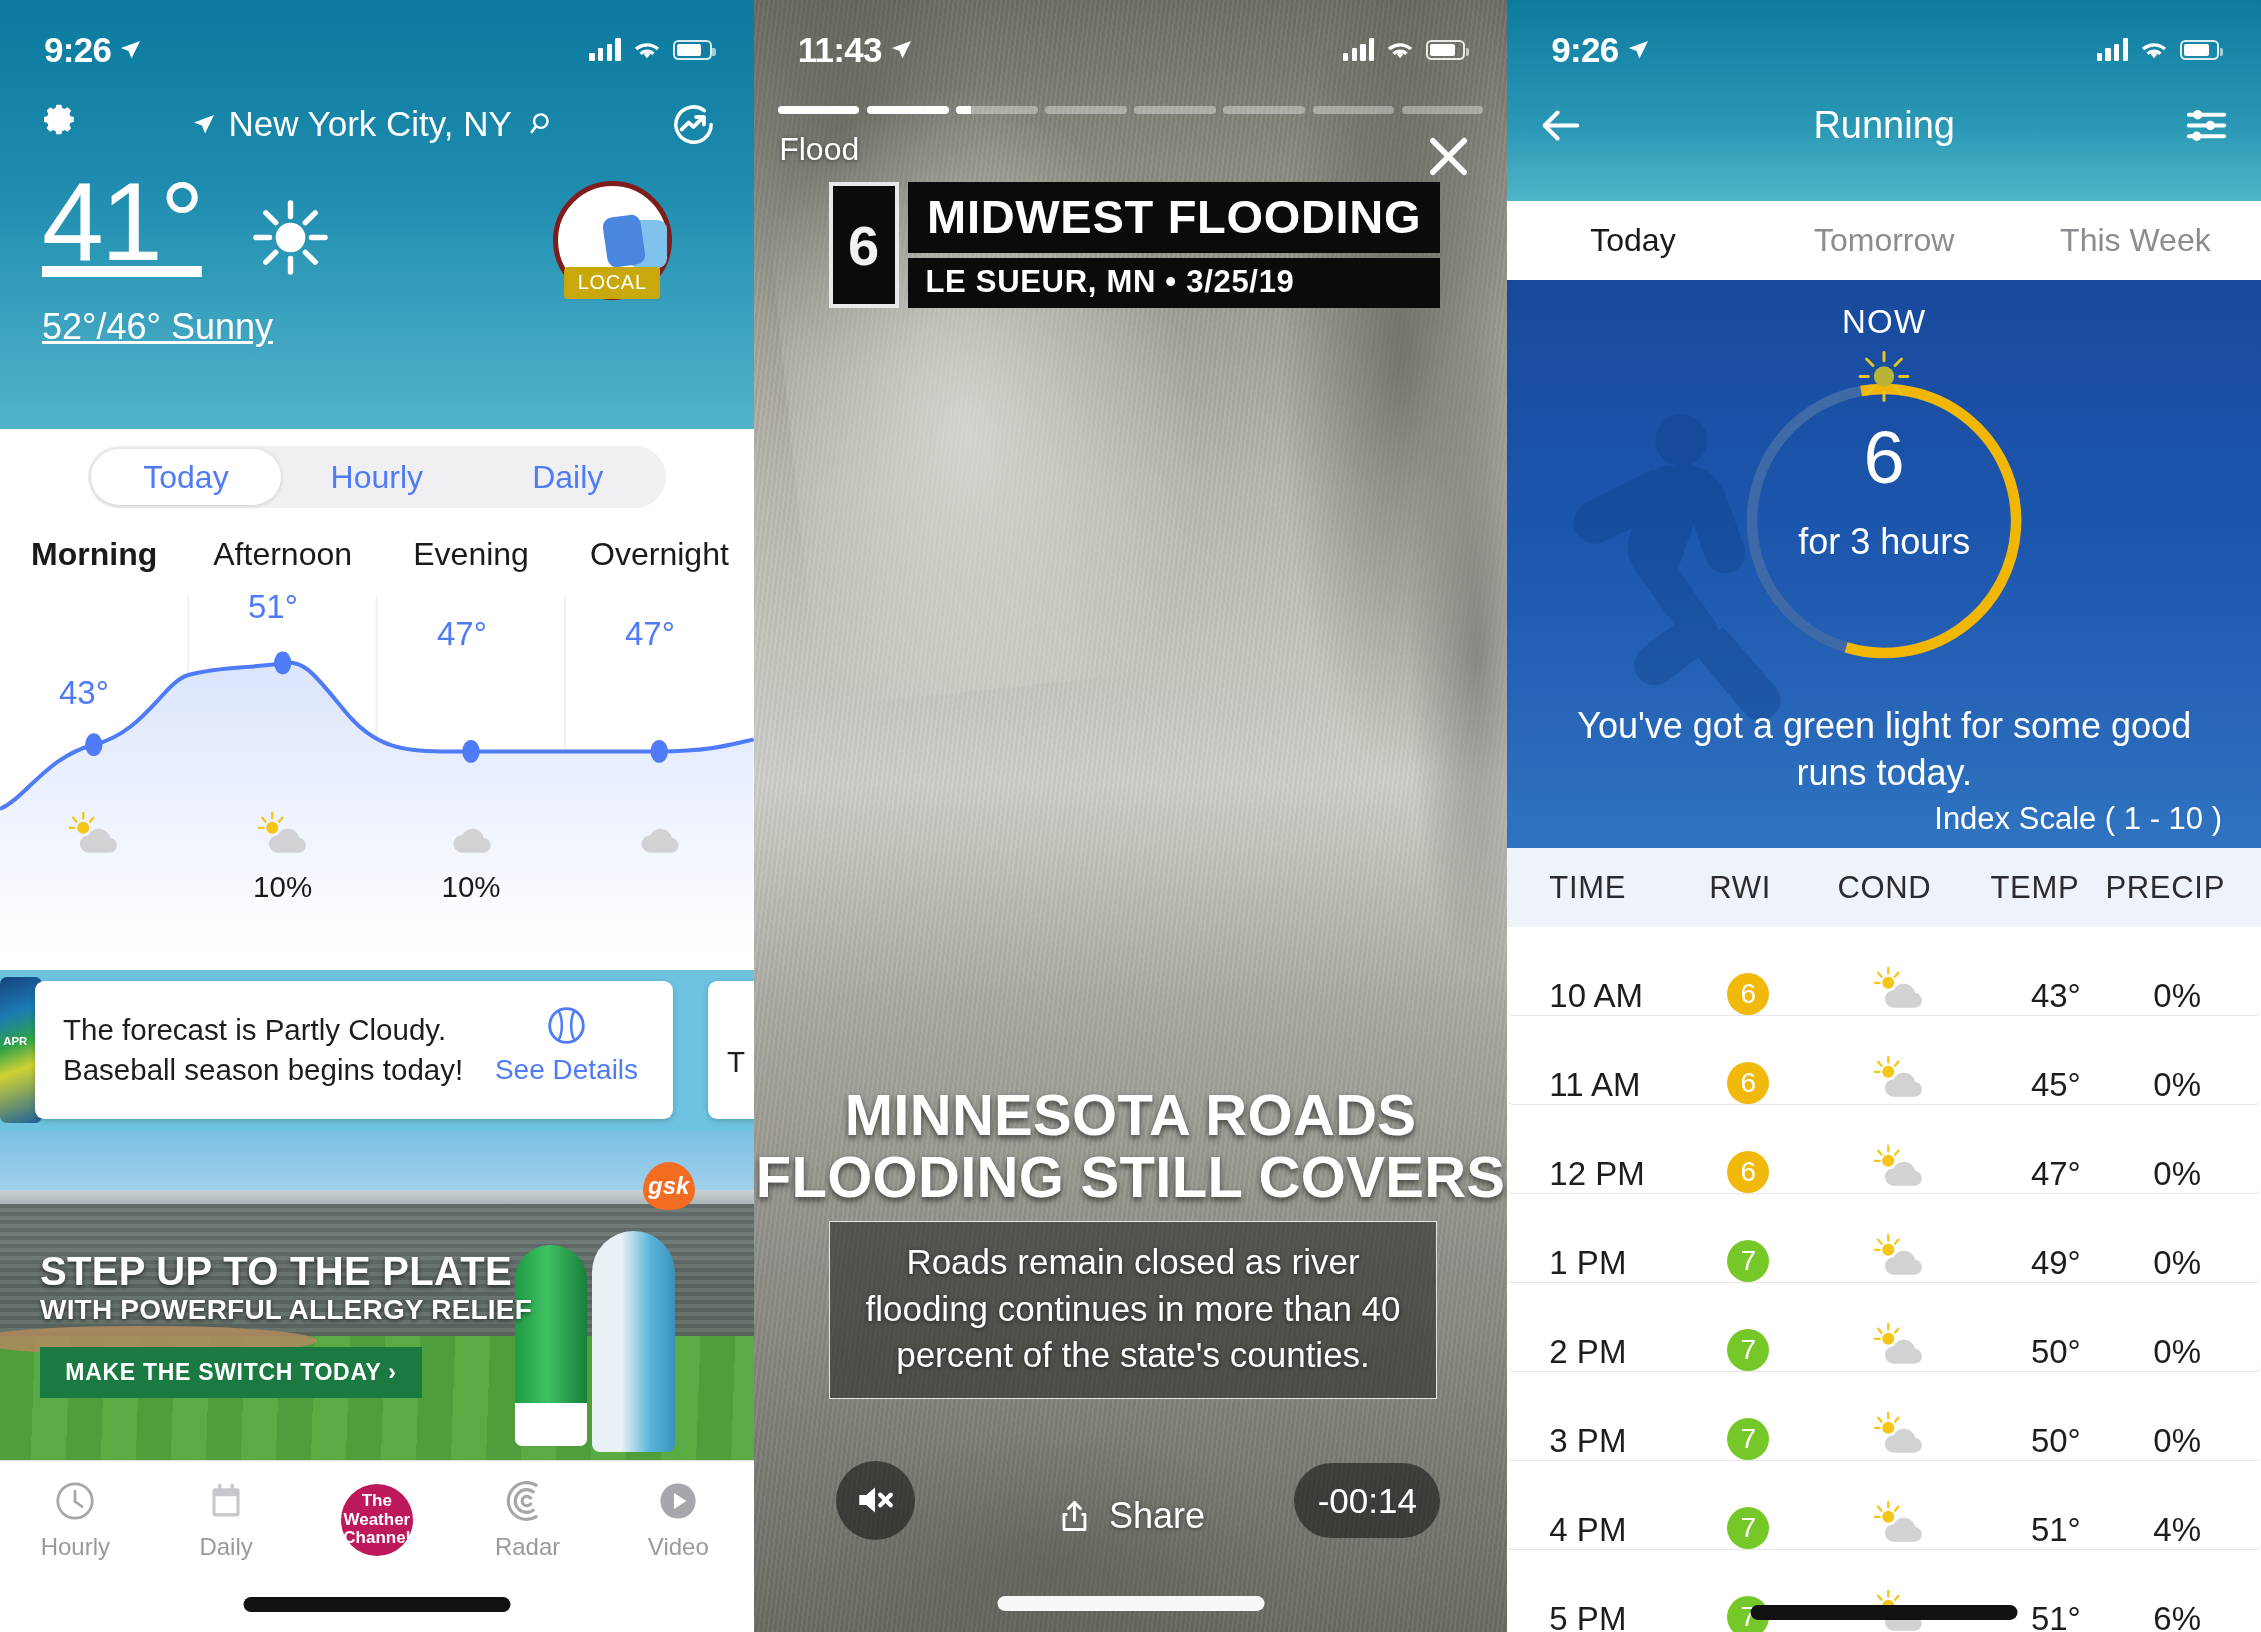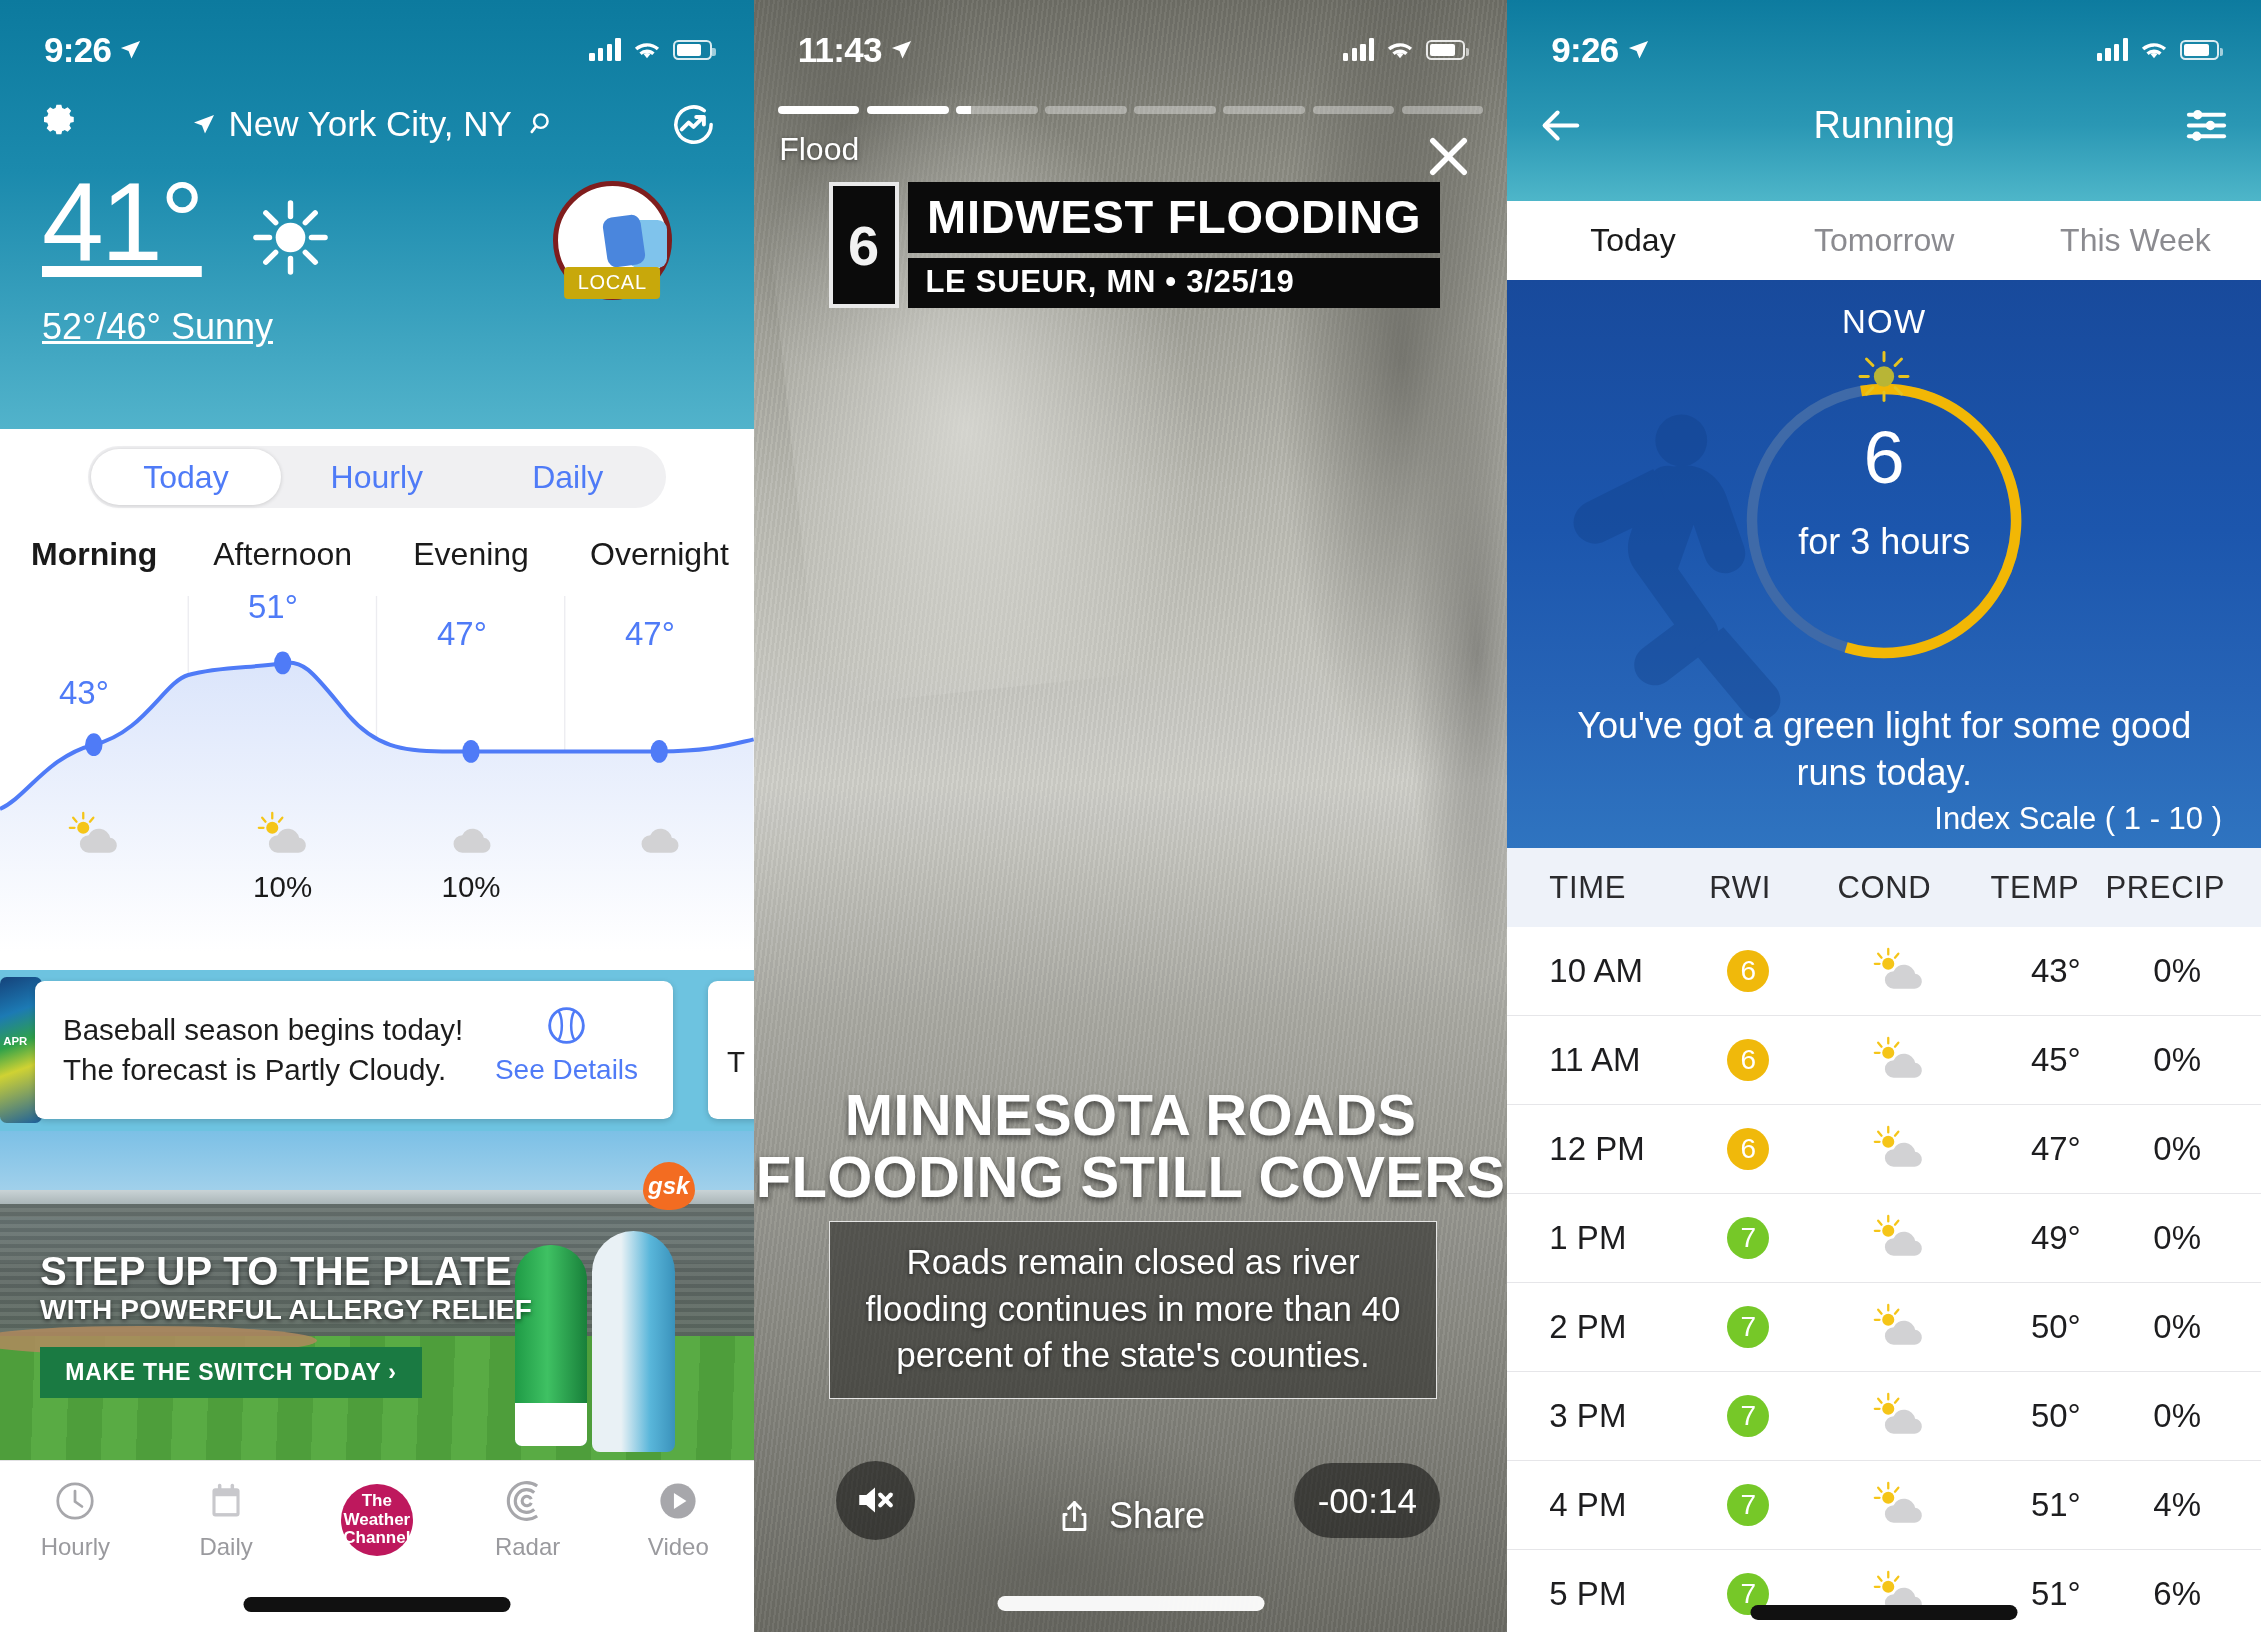--- a/index.html
+++ b/index.html
@@ -215,21 +215,21 @@
   .g-val { position:absolute; top:141px; left:0; right:0; text-align:center;
     color:#fff; font-size:74px; font-weight:400; line-height:1; }
   .g-for { position:absolute; top:241px; left:0; right:0; text-align:center;
     color:#fff; font-size:36px; }
   .r-msg { position:absolute; top:423px; left:40px; right:40px; text-align:center;
     color:#fff; font-size:36px; line-height:1.3; }
   .r-scale { position:absolute; top:521px; right:39px; color:#fff; font-size:31px; }
   .r-table { position:absolute; top:848px; left:0; right:0; bottom:0; background:#fff; }
   .r-thead { display:flex; height:79px; align-items:center; background:#eef2f9; }
   .r-thead div { font-size:31px; color:#2b2b2e; letter-spacing:0.7px; text-align:center; }
-  .r-row { display:flex; height:89px; align-items:center; border-bottom:0.7px solid #e6e6e9; }
+  .r-row { display:flex; height:89px; align-items:flex-end; border-bottom:0.7px solid #e6e6e9;border-radius:6px; }
   .r-row > div { text-align:center; }
   .c-time { width:174px; text-align:left !important; padding-left:42px; font-size:33px; color:#1d1d1f; }
   .c-rwi { width:134px; }
   .c-cond { width:167px; }
   .c-temp { width:147px; font-size:33px; color:#1d1d1f; }
   .c-prec { flex:1; font-size:33px; color:#1d1d1f; padding-right:36px; }
   .pill { width:42px; height:42px; border-radius:50%; display:inline-flex;
     align-items:center; justify-content:center; color:#fff; font-size:28px; }
   .homebar-3 { position:absolute; bottom:12px; left:50%; transform:translateX(-50%);
     width:267px; height:14.7px; border-radius:7.4px; background:#111; z-index:40; }
@@ -399,22 +399,22 @@
         <div class="ph"></div>
       </div>
     </div>
 
     <div class="card-strip">
       <div class="card-bg"></div>
       <div class="mini-thumb">
         <span>APR</span>
       </div>
       <div class="card1">
+        <div class="txt">The forecast is Partly Cloudy.</div>
         <div class="txt">Baseball season begins today!</div>
-        <div class="txt">The forecast is Partly Cloudy.</div>
         <div class="right">
           <svg class="ball" viewBox="0 0 24 24">
             <circle cx="12" cy="12" r="9.4" fill="none" stroke="#4f7bf7" stroke-width="1.6"></circle>
             <path d="M7.4 3.7C9 6 9.4 9 9.4 12s-.4 6-2 8.3" fill="none" stroke="#4f7bf7" stroke-width="1.4"></path>
             <path d="M16.6 3.7C15 6 14.6 9 14.6 12s.4 6 2 8.3" fill="none" stroke="#4f7bf7" stroke-width="1.4"></path>
             </svg>
           <div class="lnk">See Details</div>
         </div>
       </div>
       <div class="card2">T</div>

